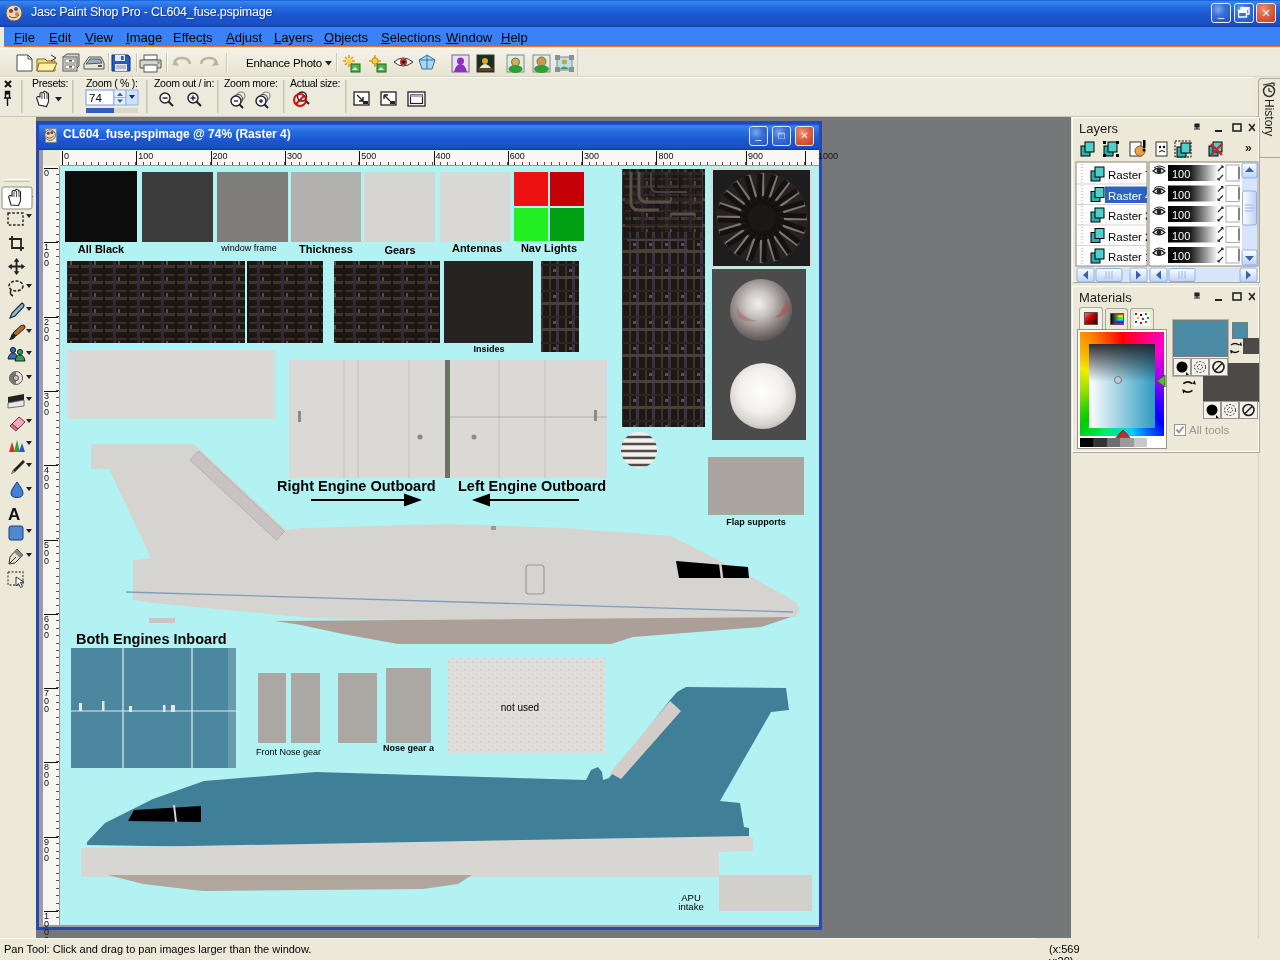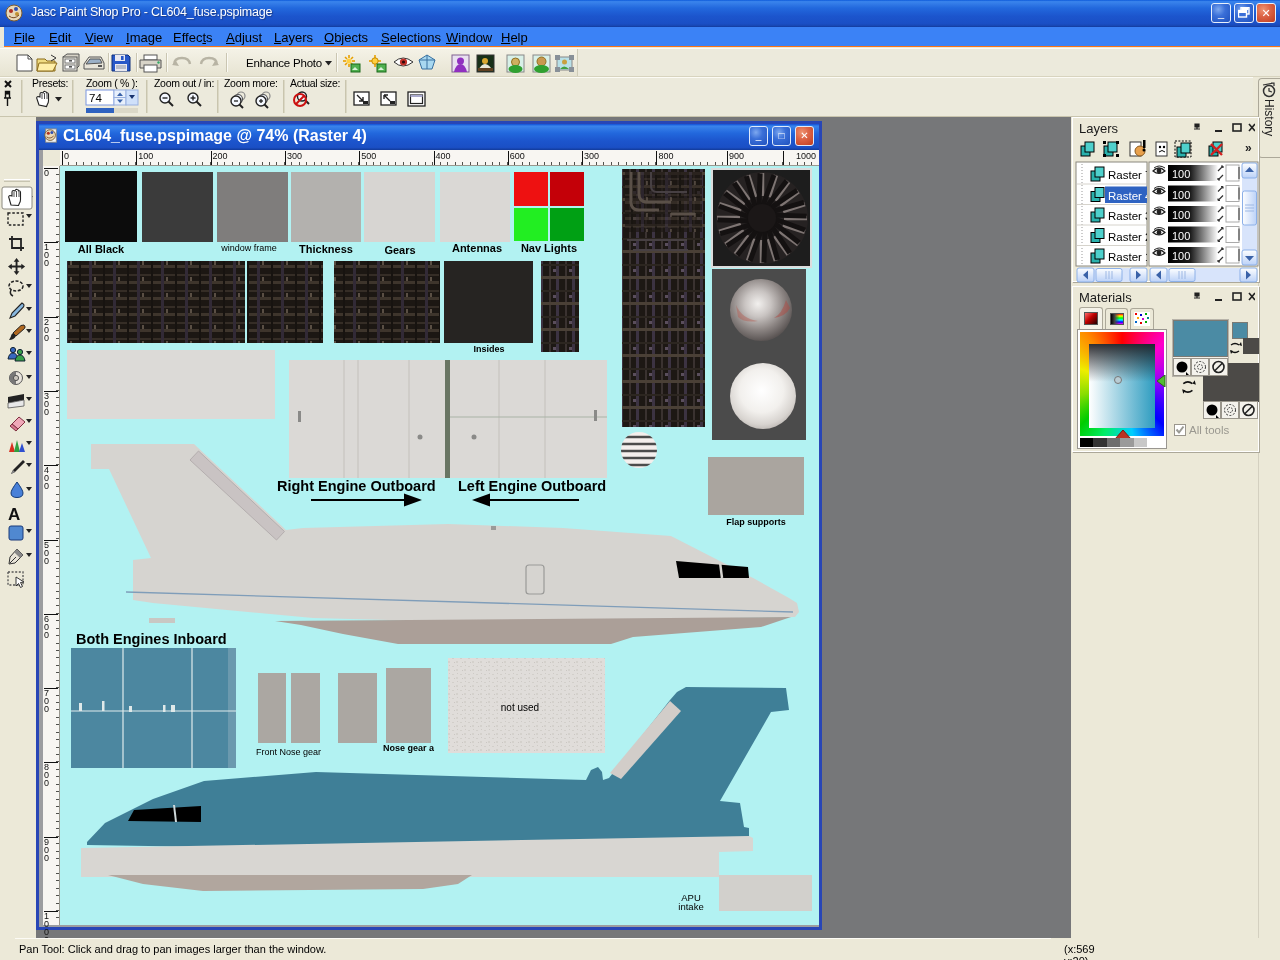--- a/index.html
+++ b/index.html
@@ -13,25 +13,25 @@
 .winbtn.cls { background:radial-gradient(circle at 35% 30%,#ee9371 0%,#dd6547 40%,#c03c1d 100%); }
 #menubar { left:4px; top:27px; width:1280px; height:20px; background:#3b82f6; border-bottom:1px solid #f97316; }
 .mitem { position:absolute; top:3px; font-size:13px; color:#000; }
 .mitem u { text-decoration:underline; }
 #tb1 { left:0; top:48px; width:1280px; height:29px; background:#eceadc; border-top:1px solid #fcfbf5; border-bottom:1px solid #d8d4bf; }
 #tb1band { left:0; top:49px; width:578px; height:27px; background:linear-gradient(180deg,#f4f2e7,#e7e4d2); border-right:1px solid #cfccb8; }
 #tb2 { left:0; top:77px; width:1253px; height:40px; background:#eceadc; border-top:1px solid #fcfbf5; border-bottom:1px solid #c9c5ae; }
 #tb2r { left:1253px; top:77px; width:27px; height:40px; background:#ece9d8; border-bottom:1px solid #c9c5ae;}
 #workspace { left:36px; top:117px; width:1035px; height:821px; background:#767779; }
 #leftpal { left:0; top:117px; width:36px; height:821px; background:#ece9d8; }
-#statusbar { left:0; top:938px; width:1036px; height:22px; background:#ece9d8; border-top:1px solid #fcfbf5; font-size:11px; color:#000;margin-left:15px; }
+#statusbar { left:0; top:938px; width:1036px; height:22px; background:#ece9d8; border-top:1px solid #fcfbf5; font-size:11px; color:#000; }
 #mdi { left:36px; top:121px; width:786px; height:809px; background:#9c9da0; border:3px solid #2846b6; }
 #mdititle { left:0px; top:0px; width:780px; height:26px;
   background:linear-gradient(180deg,#1050d8 0%,#3a84ec 8%,#2268dd 35%,#1c55cd 65%,#1a4fc5 90%,#123a9a 100%); }
-#mdititle .ttext { position:absolute; left:24px; top:3px; color:#fff; font-size:16px; font-weight:bold; }
+#mdititle .ttext { position:absolute; left:24px; top:3px; color:#fff; font-size:12px; font-weight:bold; }
 .mdibtn { position:absolute; top:2px; width:19px; height:20px; border-radius:3px; border:1px solid #dfeafb; color:#fff; font-size:10px; text-align:center; line-height:18px; }
 #hruler { left:21px; top:26px; width:759px; height:16px; background:#f8f6f2; border-bottom:1px solid #9a988f;
   background-image:repeating-linear-gradient(90deg,transparent 0 6.43px,#50504c 6.43px 7.43px); background-size:100% 4px; background-position:2px 12px; background-repeat:no-repeat; }
 .hrnum { position:absolute; top:1px; font-size:9px; color:#111; border-left:1px solid #111; padding-left:1px; height:14px; line-height:10px;}
 #vruler { left:4px; top:42px; width:17px; height:759px; background:#f8f6f2; border-right:1px solid #9a988f;
   background-image:repeating-linear-gradient(180deg,transparent 0 6.43px,#50504c 6.43px 7.43px); background-size:4px 100%; background-position:13px 2px; background-repeat:no-repeat; }
 .vrnum { position:absolute; left:1px; font-size:9px; color:#111; line-height:8px; border-top:1px solid #111; width:14px; }
 #corner { left:4px; top:26px; width:17px; height:16px; background:#ece9d8; }
 #sidebar { left:1071px; top:117px; width:209px; height:821px; background:#ece9d8; }
 .pal { position:absolute; background:#ece9d8; border:1px solid #fff; box-shadow:1px 1px 0 #aca899; }
@@ -444,22 +444,22 @@
   <div class="abs" id="hruler">
       <div class="hrnum" style="left: 2px;">0</div>
       <div class="hrnum" style="left: 76.3px;">100</div>
       <div class="hrnum" style="left: 150.6px;">200</div>
       <div class="hrnum" style="left: 224.9px;">300</div>
       <div class="hrnum" style="left: 299.2px;">500</div>
       <div class="hrnum" style="left: 373.5px;">400</div>
       <div class="hrnum" style="left: 447.8px;">600</div>
       <div class="hrnum" style="left: 522.1px;">300</div>
       <div class="hrnum" style="left: 596.4px;">800</div>
-      <div class="hrnum" style="left: 667px;">900</div>
-      <div class="hrnum" style="left: 723px; padding-left: 12px;">1000</div>
+      <div class="hrnum" style="left: 686px;">900</div>
+      <div class="hrnum" style="left: 745px; padding-left: 12px;">1000</div>
     </div>
   <div class="abs" id="vruler">
       <div class="vrnum" style="top: 2px;">0</div>
       <div class="vrnum" style="top: 76.3px;">1<br>0<br>0</div>
       <div class="vrnum" style="top: 150.6px;">2<br>0<br>0</div>
       <div class="vrnum" style="top: 224.9px;">3<br>0<br>0</div>
       <div class="vrnum" style="top: 299.2px;">4<br>0<br>0</div>
       <div class="vrnum" style="top: 373.5px;">5<br>0<br>0</div>
       <div class="vrnum" style="top: 447.8px;">6<br>0<br>0</div>
       <div class="vrnum" style="top: 522.1px;">7<br>0<br>0</div>

